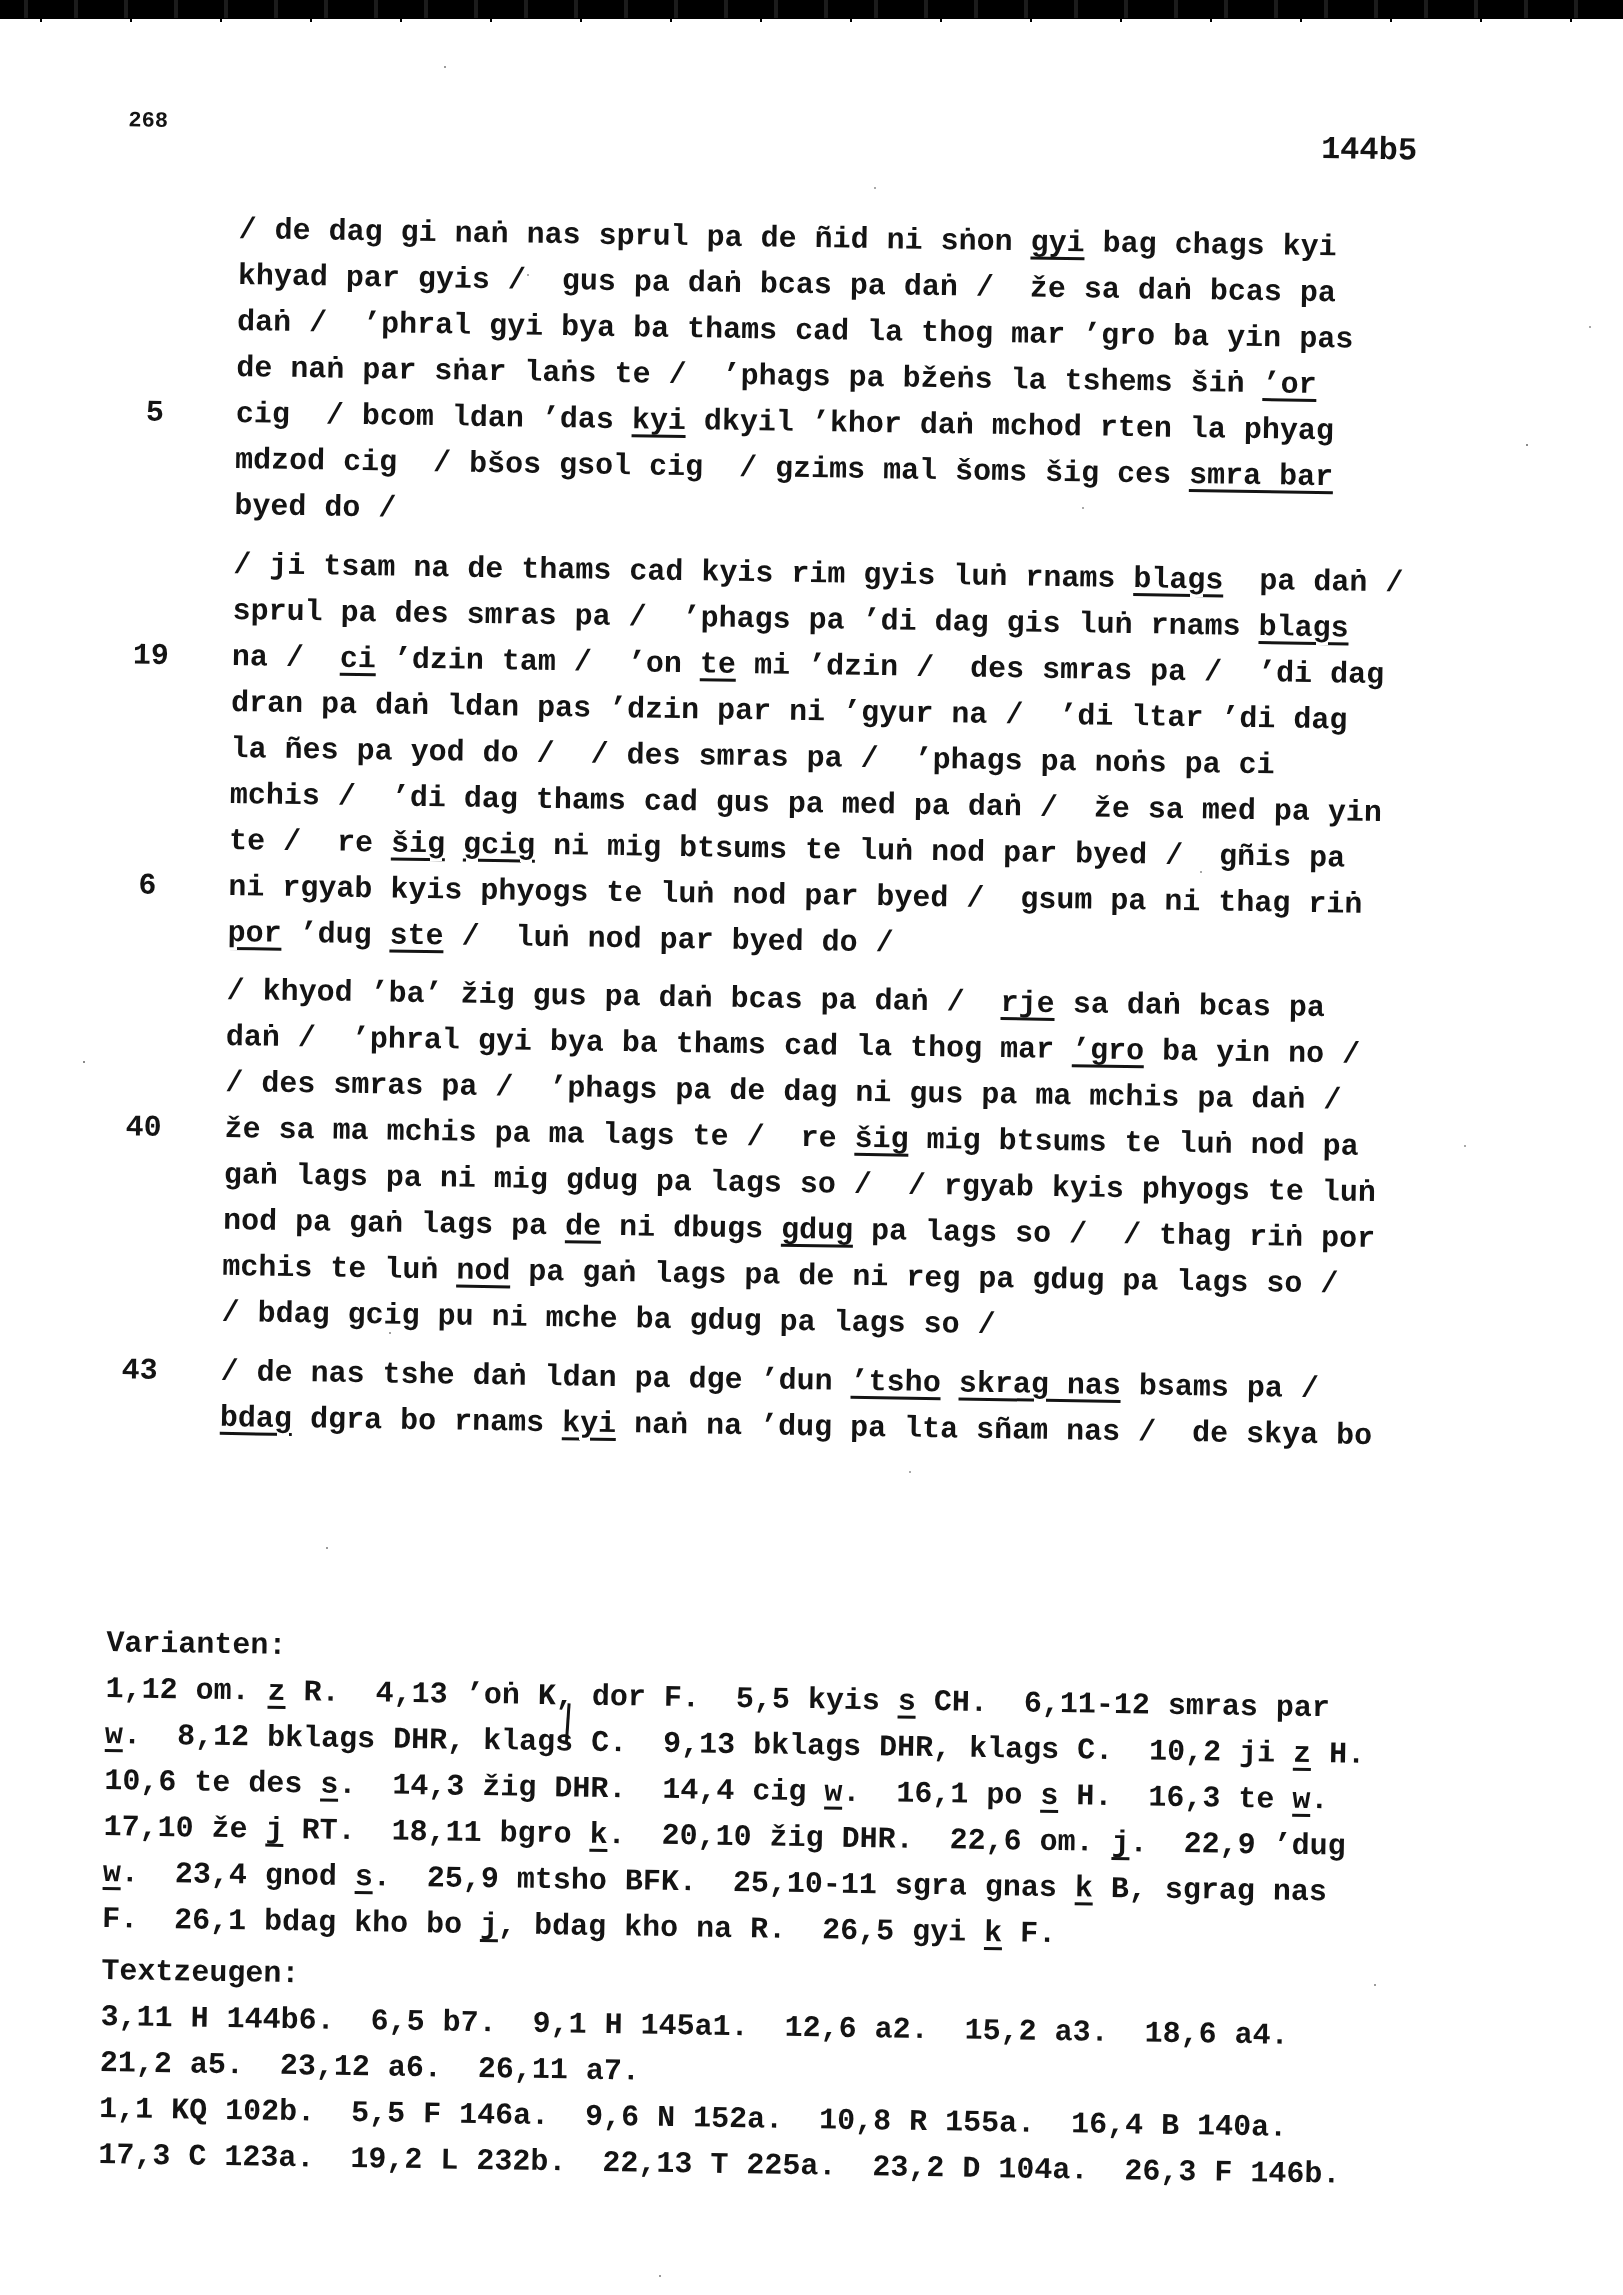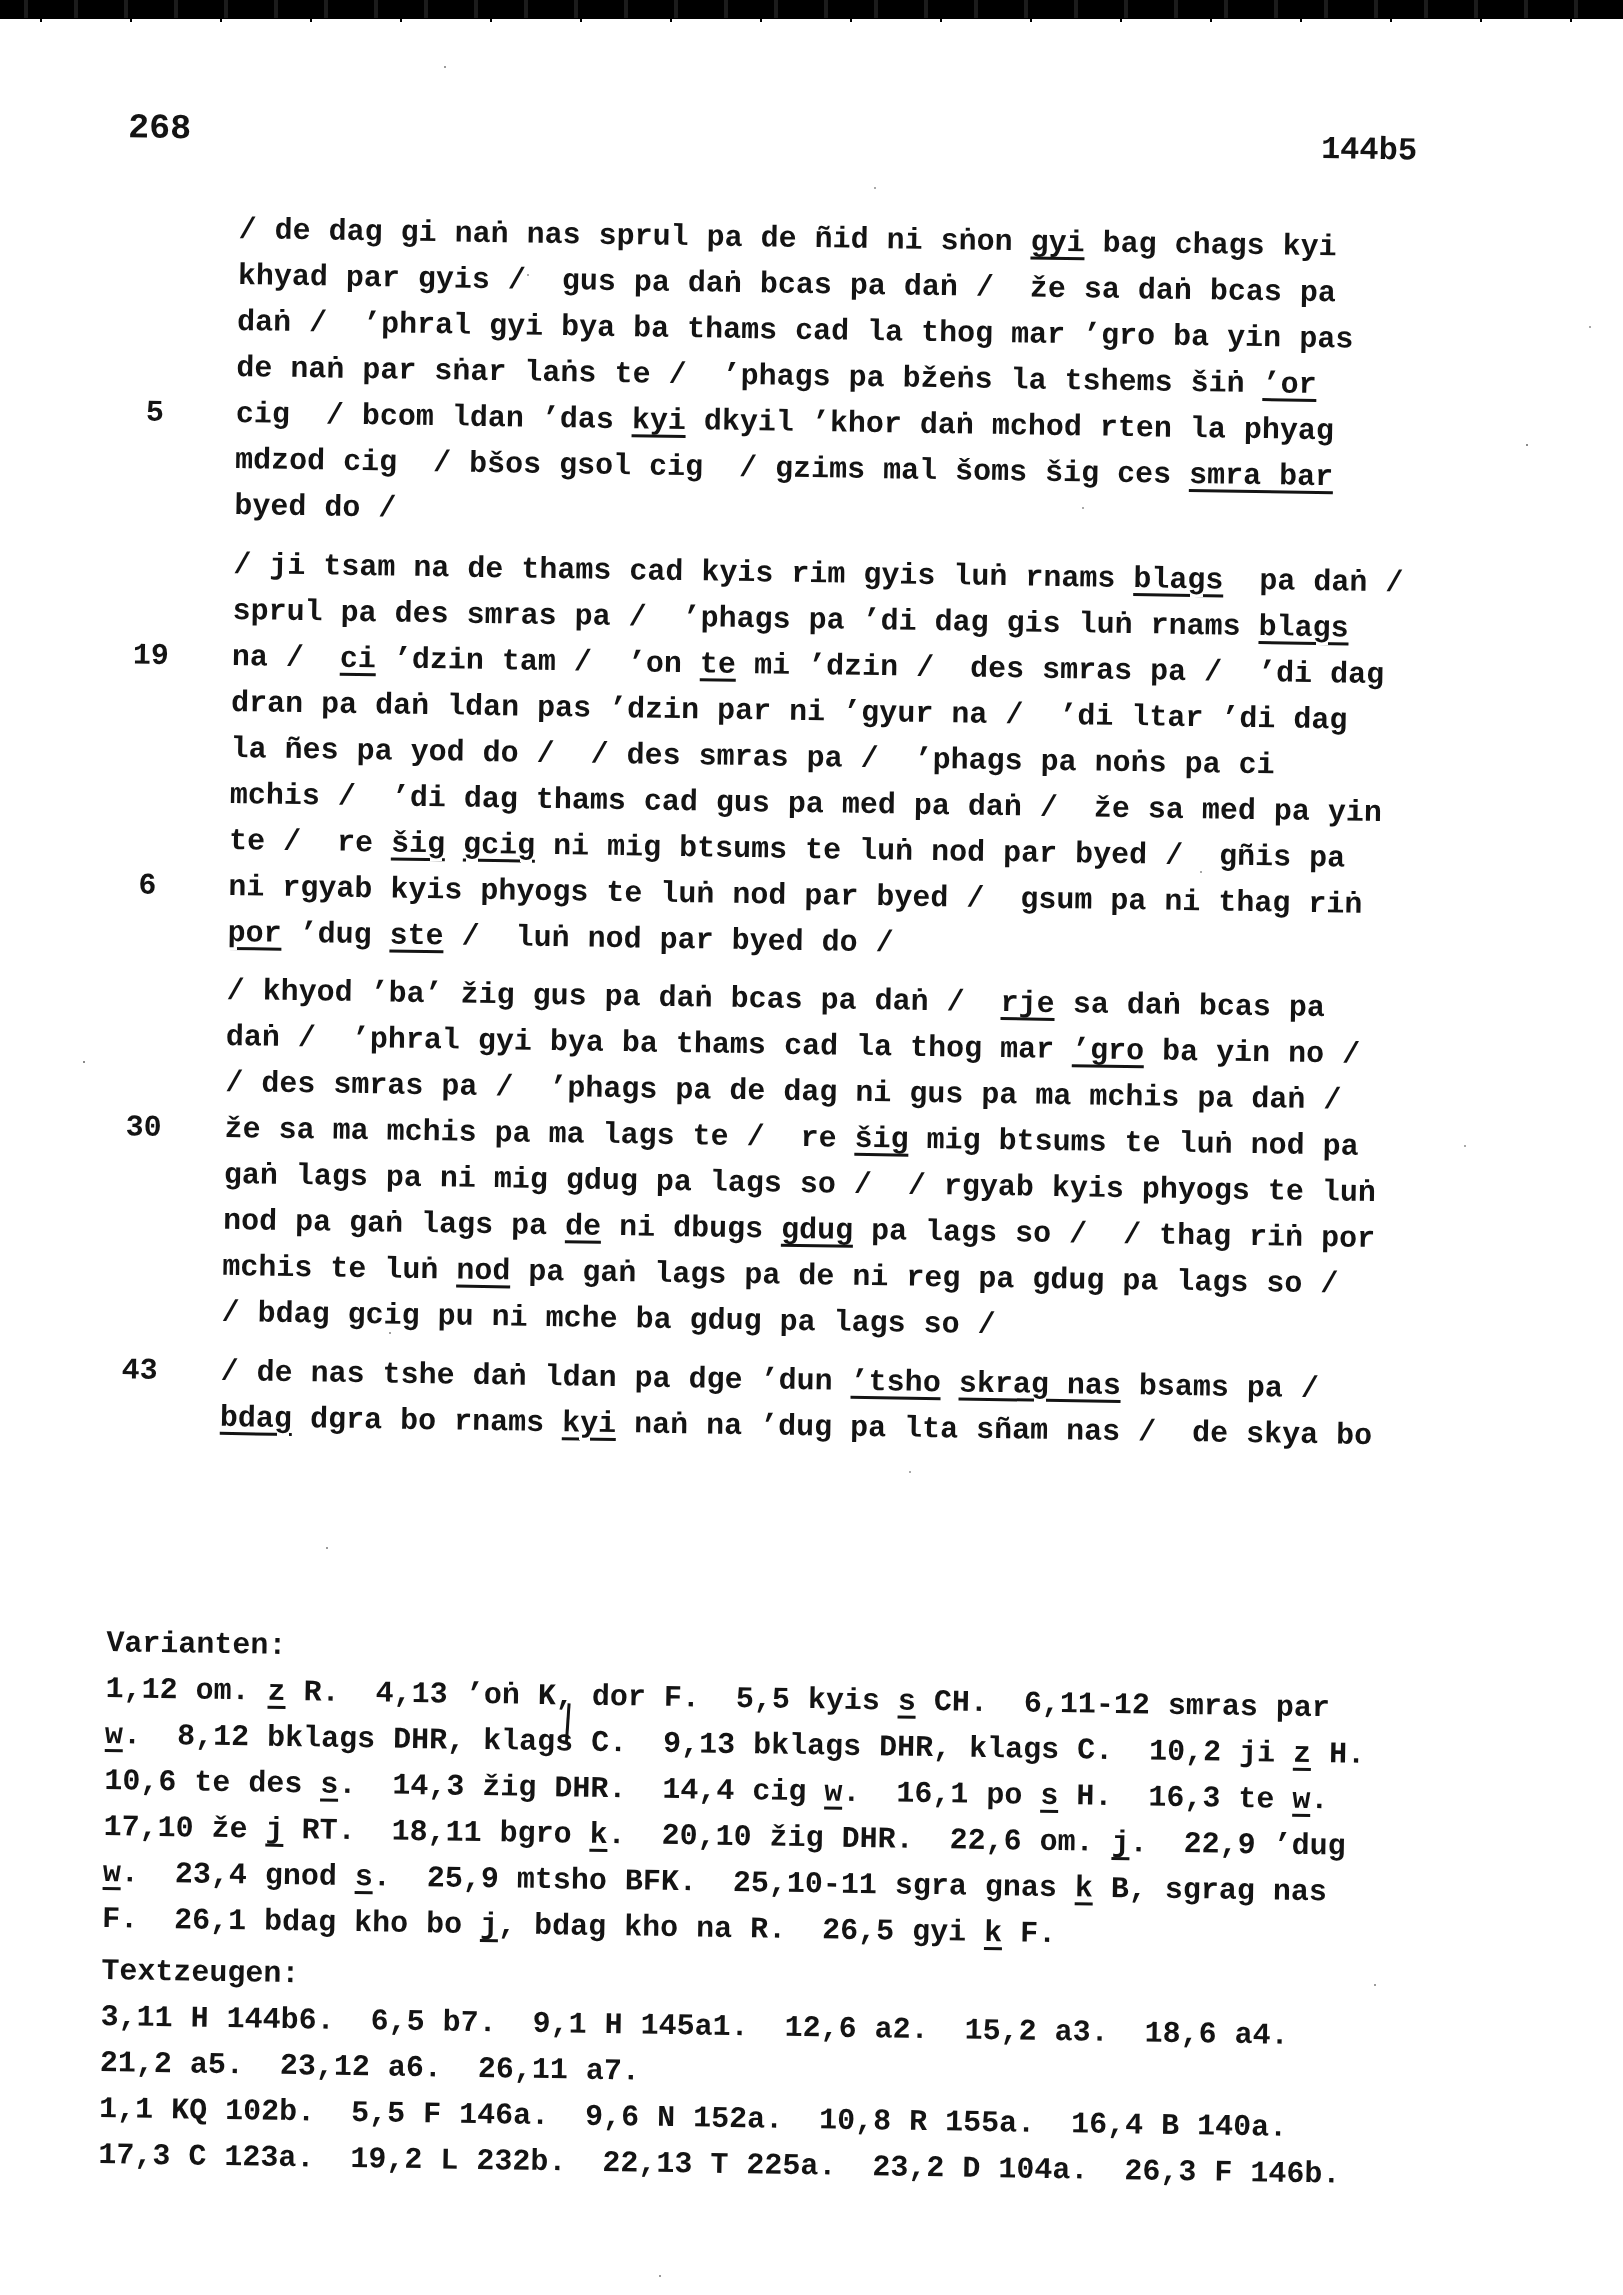--- a/index.html
+++ b/index.html
@@ -20,21 +20,21 @@
   #top-band:after {
     content: ""; position: absolute; left: 0; top: 18px; width: 100%; height: 3.5px;
     background: repeating-linear-gradient(90deg, transparent 0 40px, #000 40px 42px, transparent 42px 90px);
   }
   #scan {
     position: absolute; inset: 0;
     transform: rotate(0.9deg);
     transform-origin: 239px 208px;
   }
   .hdr { position: absolute; white-space: pre; }
-  #page-number { left: 127px; top: 110px; font-size: 35px; }
+  #page-number { left: 127px; top: 110px; font-size: 22px; }
   #folio-ref   { left: 1320px; top: 114px; font-size: 32px; }
 
   #body-text {
     position: absolute; left: 239px; top: 207px; width: 1193px;
     font-size: 30px; line-height: 46px;
   }
   .para { margin: 0 0 12.5px 0; }
   .line { position: relative; white-space: pre; height: 46px; }
   .lineno {
     position: absolute; left: -104px; top: 0; width: 46px;
@@ -94,21 +94,21 @@
         <div class="line"><span>la ñes pa yod do /  / des smras pa /  ’phags pa noṅs pa ci</span></div>
         <div class="line"><span>mchis /  ’di dag thams cad gus pa med pa daṅ /  že sa med pa yin</span></div>
         <div class="line"><span>te /  re </span><span class="u">šig</span><span> </span><span class="u">gcig</span><span> ni mig btsums te luṅ nod par byed /  gñis pa</span></div>
         <div class="line"><span class="lineno">6</span><span>ni rgyab kyis phyogs te luṅ nod par byed /  gsum pa ni thag riṅ</span></div>
         <div class="line"><span class="u">por</span><span> ’dug </span><span class="u">ste</span><span> /  luṅ nod par byed do /</span></div>
       </div>
       <div class="para">
         <div class="line"><span>/ khyod ’ba’ žig gus pa daṅ bcas pa daṅ /  </span><span class="u">rje</span><span> sa daṅ bcas pa</span></div>
         <div class="line"><span>daṅ /  ’phral gyi bya ba thams cad la thog mar </span><span class="u">’gro</span><span> ba yin no /</span></div>
         <div class="line"><span>/ des smras pa /  ’phags pa de dag ni gus pa ma mchis pa daṅ /</span></div>
-        <div class="line"><span class="lineno">30</span><span>že sa ma mchis pa ma lags te /  re </span><span class="u">šig</span><span> mig btsums te luṅ nod pa</span></div>
+        <div class="line"><span class="lineno">40</span><span>že sa ma mchis pa ma lags te /  re </span><span class="u">šig</span><span> mig btsums te luṅ nod pa</span></div>
         <div class="line"><span>gaṅ lags pa ni mig gdug pa lags so /  / rgyab kyis phyogs te luṅ</span></div>
         <div class="line"><span>nod pa gaṅ lags pa </span><span class="u">de</span><span> ni dbugs </span><span class="u">gdug</span><span> pa lags so /  / thag riṅ por</span></div>
         <div class="line"><span>mchis te luṅ </span><span class="u">nod</span><span> pa gaṅ lags pa de ni reg pa gdug pa lags so /</span></div>
         <div class="line"><span>/ bdag gcig pu ni mche ba gdug pa lags so /</span></div>
       </div>
       <div class="para">
         <div class="line"><span class="lineno">43</span><span>/ de nas tshe daṅ ldan pa dge ’dun </span><span class="u">’tsho</span><span> </span><span class="u">skrag nas</span><span> bsams pa /</span></div>
         <div class="line"><span class="u">bdag</span><span> dgra bo rnams </span><span class="u">kyi</span><span> naṅ na ’dug pa lta sñam nas /  de skya bo</span></div>
       </div>
     </div>

